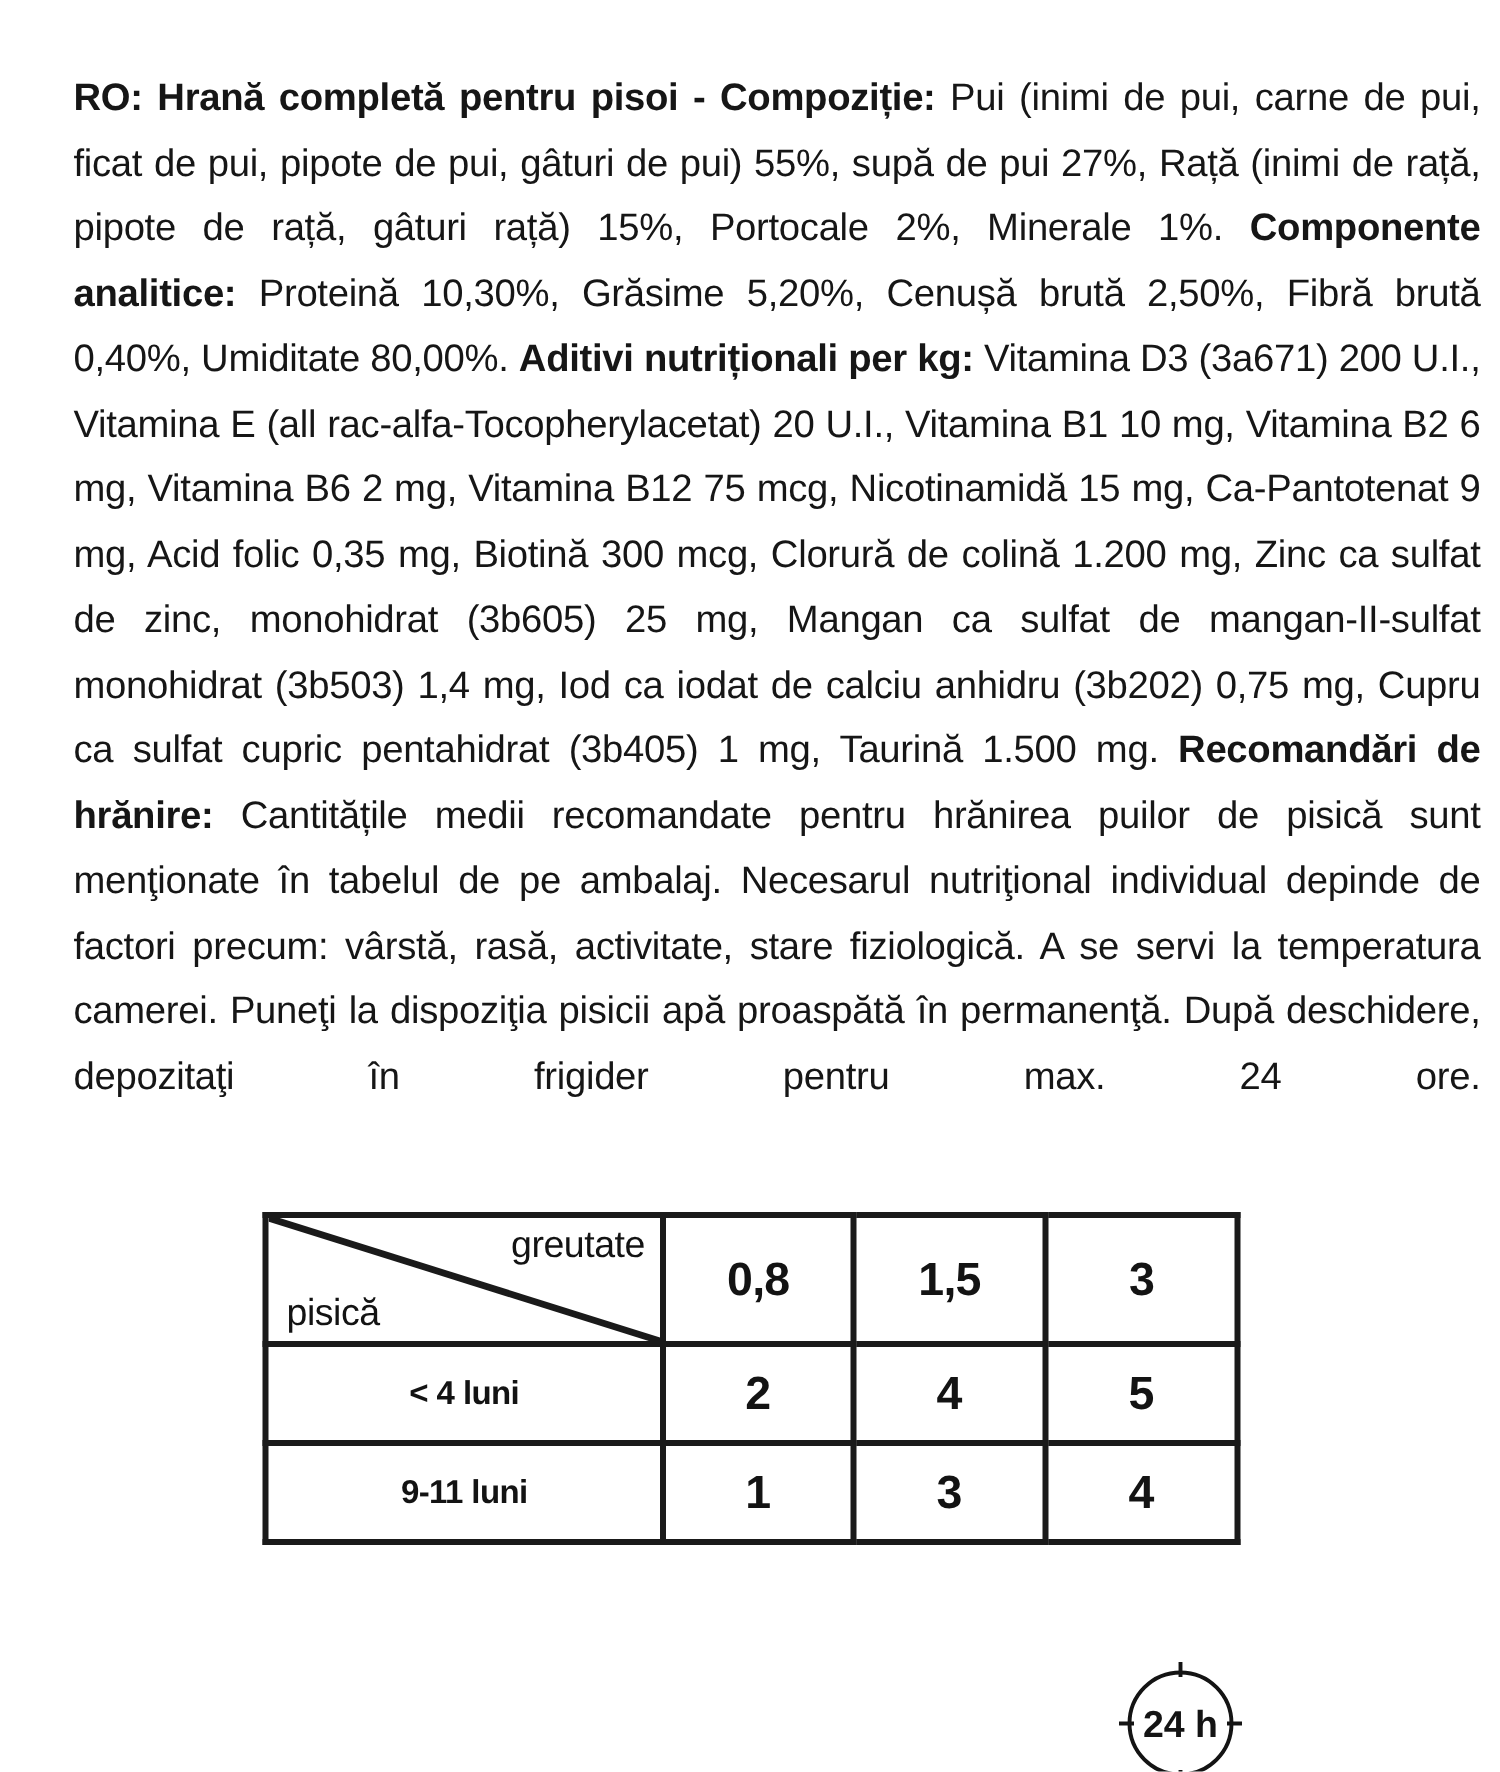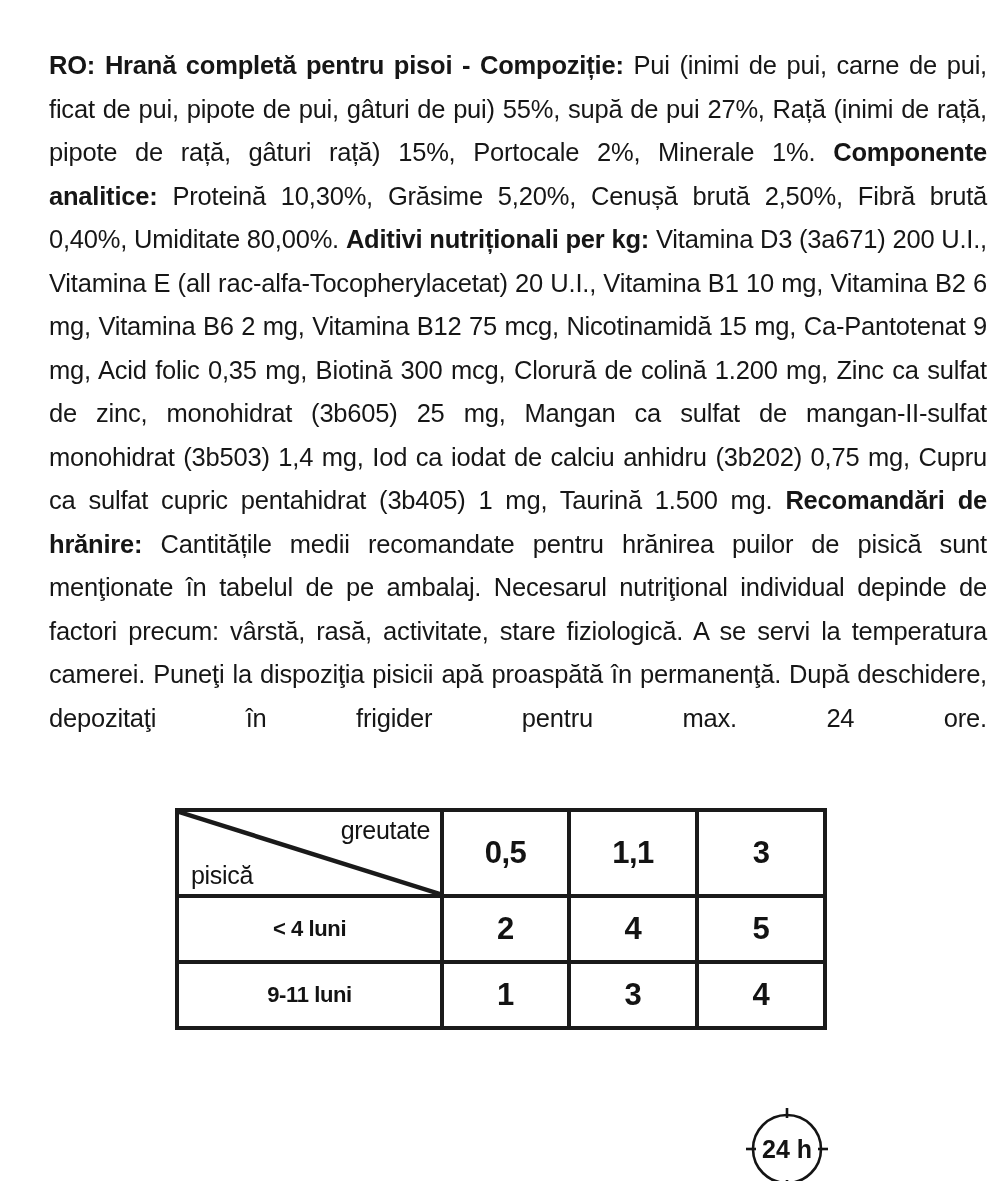--- a/index.html
+++ b/index.html
@@ -157,22 +157,22 @@
     </colgroup>
     <thead>
       <tr>
         <th class="corner">
           <svg class="diag" viewBox="0 0 265 82" preserveAspectRatio="none">
             <line x1="0" y1="0" x2="265" y2="82" stroke="#1a1a1a" stroke-width="4.5" vector-effect="non-scaling-stroke"></line>
           </svg>
           <span class="lbl-weight">greutate</span>
           <span class="lbl-age">pisică</span>
         </th>
-        <th class="weight-head">0,5</th>
-        <th class="weight-head">1,1</th>
+        <th class="weight-head">0,8</th>
+        <th class="weight-head">1,5</th>
         <th class="weight-head">3</th>
       </tr>
     </thead>
     <tbody>
       <tr>
         <td class="age-cell">&lt; 4 luni</td>
         <td class="dose-cell">2</td>
         <td class="dose-cell">4</td>
         <td class="dose-cell">5</td>
       </tr>

